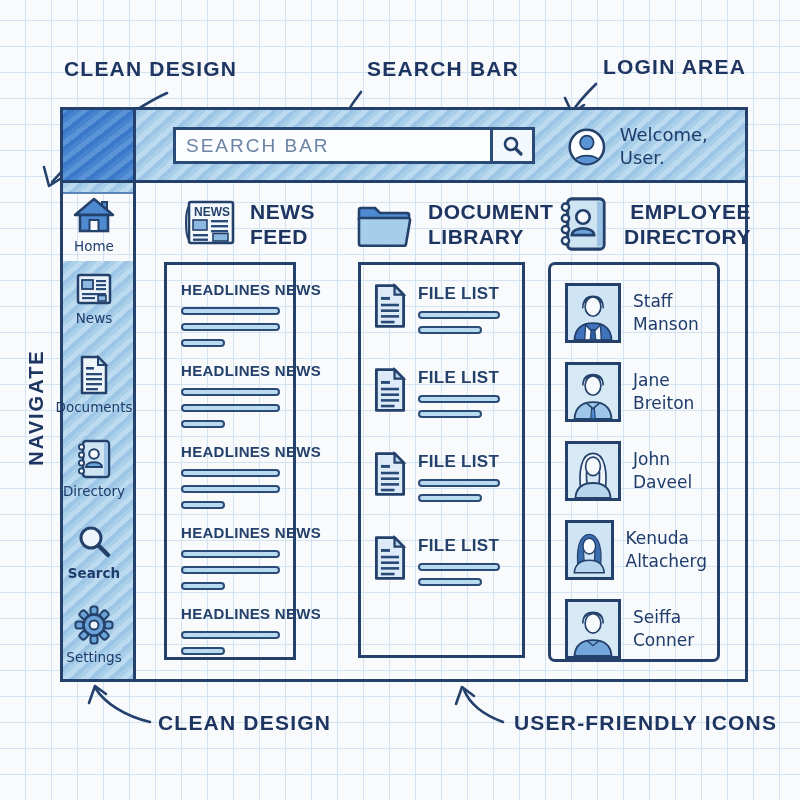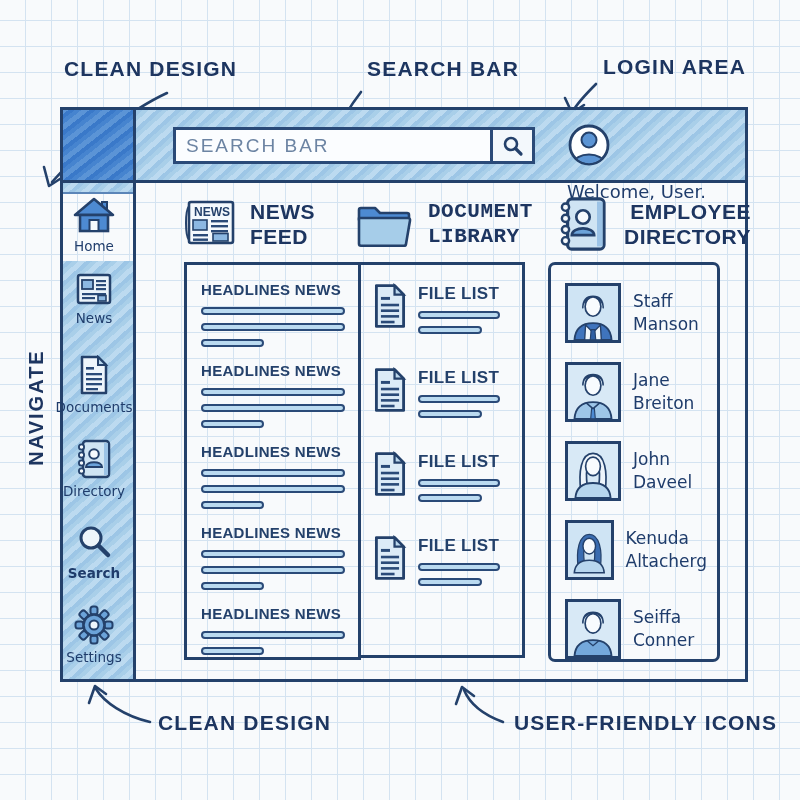--- a/index.html
+++ b/index.html
@@ -52,21 +52,21 @@
     flex:1; border:none; outline:none; background:transparent; min-width:0;
     font:400 19px "Liberation Sans", sans-serif; letter-spacing:2px;
     color:#64809f; padding:0 10px;
   }
   .search-input::placeholder{ color:#6c84a3; opacity:1; }
   .search-btn{
     width:42px; border-left:3px solid #2a4a78; display:flex;
     align-items:center; justify-content:center; cursor:pointer; background:#f3f8fc;
   }
   .login{
-    position:absolute; left:504px; top:13px; display:flex; gap:13px; align-items:flex-start;flex-direction:column;
+    position:absolute; left:504px; top:13px; display:flex; gap:13px; align-items:flex-end;
   }
   .welcome{ font:400 18px "DejaVu Sans", sans-serif; color:#1f3c6b; line-height:23px; }
 
   
   .main-frame{
     position:absolute; left:60px; top:180px; width:688px; height:502px;
     border:3px solid #24416b;
   }
   .sidebar{
     position:absolute; left:0; top:0; width:73px; height:100%;
@@ -82,21 +82,21 @@
 
   
   .col-head-text{
     position:absolute; font:700 21px "Liberation Sans", sans-serif;
     letter-spacing:.5px; line-height:25px; color:#1d3560; white-space:nowrap;
   }
   .col-head-icon{ position:absolute; }
 
   
   .col-box{ position:absolute; border:3px solid #24416b; }
-  .news-box{ left:184px; top:262px; width:177px; height:398px; padding:16px 13px 0 14px; }
+  .news-box{ left:164px; top:262px; width:132px; height:398px; padding:16px 13px 0 14px; }
   .doc-box{  left:358px; top:262px; width:167px; height:396px; padding:18px 12px 0 12px; }
   .dir-box{  left:548px; top:262px; width:172px; height:400px; padding:18px 10px 0 14px;border-radius:7px; }
 
   .bar{ height:8px; border:2px solid #2a4a78; background:#badaf0; border-radius:4px; }
   .bar.short{ width:44%; }
 
   .news-block{ margin-bottom:15px; }
   .news-title{ font:700 15px "Liberation Sans", sans-serif; letter-spacing:.3px; margin-bottom:9px; white-space:nowrap; cursor:pointer; }
   .news-block .bar{ margin:8px 0; }
 
@@ -282,21 +282,21 @@
   </svg>
   <div class="col-head-text" style="left:250px; top:199px;">
     <div>NEWS</div>
     <div>FEED</div>
   </div>
 
   <svg class="col-head-icon" style="left:354px; top:202px;" width="60" height="48" viewBox="0 0 60 48">
     <path d="M5,18 V8 a2,2 0 0 1 2,-2 h14 l5,5 h27 a2,2 0 0 1 2,2 v5 Z" fill="#4d8ad2" stroke="#24416b" stroke-width="2.6" stroke-linejoin="round"></path>
     <path d="M5,16 h49 a2,2 0 0 1 2,2.5 L52,42 a2,2 0 0 1 -2,1.8 H7 a2,2 0 0 1 -2,-2 Z" fill="#a6cde9" stroke="#24416b" stroke-width="2.6" stroke-linejoin="round"></path>
   </svg>
-  <div class="col-head-text" style="left:428px; top:199px;font-family:Liberation Mono, monospace;">
+  <div class="col-head-text" style="left:428px; top:199px;">
     <div>DOCUMENT</div>
     <div>LIBRARY</div>
   </div>
 
   <svg class="col-head-icon" style="left:556px; top:196px;" width="54" height="56" viewBox="0 0 38 40">
     <rect x="8" y="2" width="26" height="36" rx="3" fill="#cfe4f3" stroke="#24416b" stroke-width="2.3"></rect>
     <rect x="29" y="4" width="4" height="32" fill="#9cc3e6"></rect>
     <g fill="#f6fafd" stroke="#24416b" stroke-width="1.7">
       <circle cx="6.5" cy="8" r="2.6"></circle>
       <circle cx="6.5" cy="16" r="2.6"></circle>

